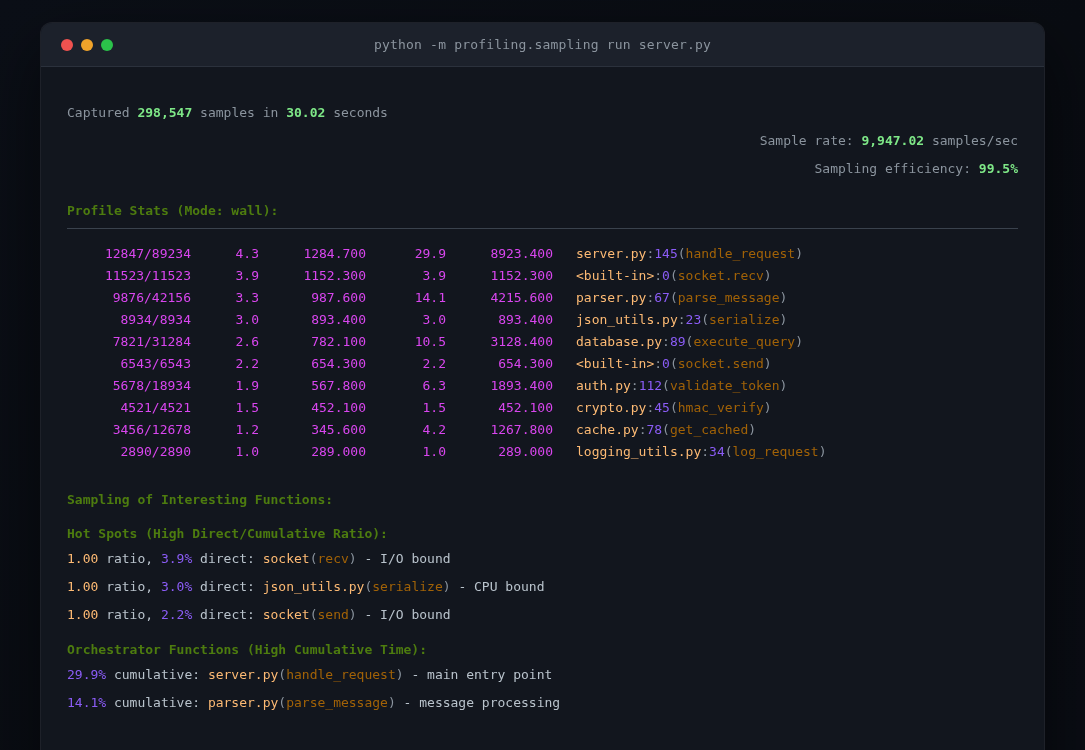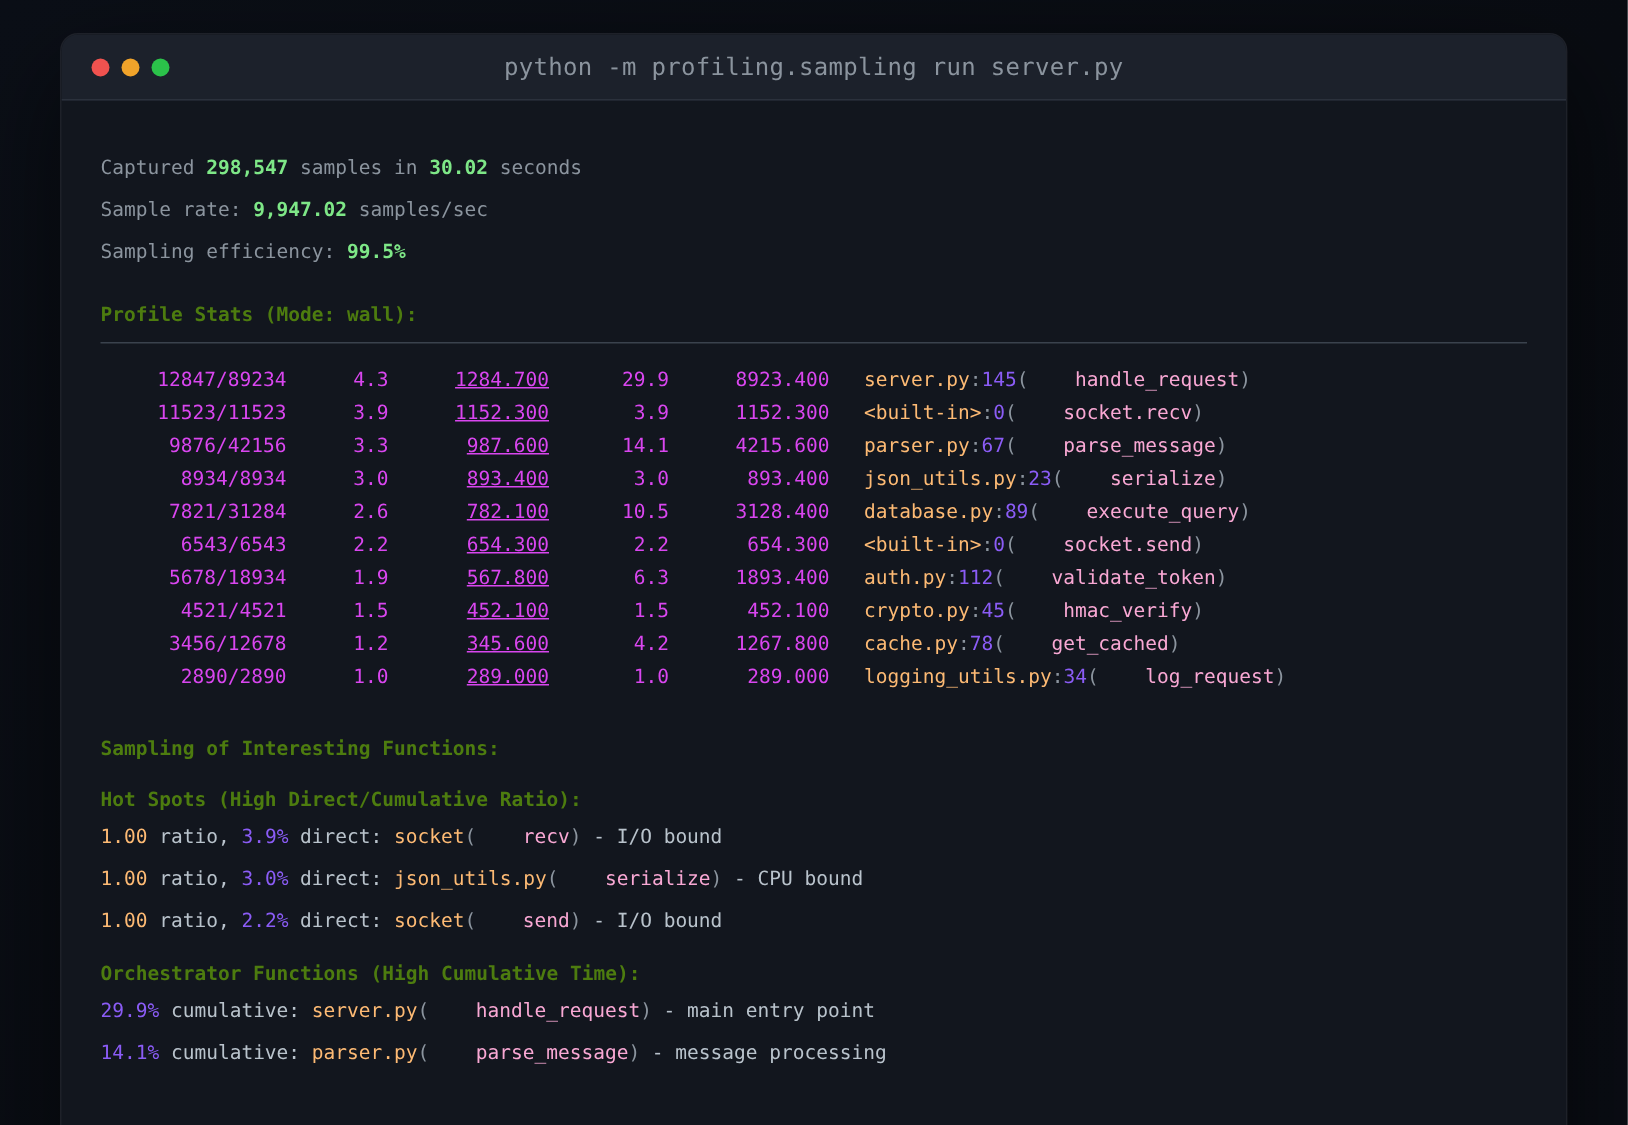--- a/index.html
+++ b/index.html
@@ -24,43 +24,43 @@
     display:flex; align-items:center; padding:0 20px;
     position:relative;
   }
   .dots { display:flex; gap:8px; z-index:2; }
   .dot { width:12px; height:12px; border-radius:50%; display:inline-block; cursor:default; }
   .dot.red { background:#f0524f; }
   .dot.yellow { background:#f0a32a; }
   .dot.green { background:#2bc24a; }
   .titlebar .title {
     position:absolute; left:0; right:0; text-align:center;
-    color:#8b949e; font-size:16px; letter-spacing:0.2px;
+    color:#8b949e; font-size:13px; letter-spacing:0.2px;
   }
   .content { padding:19px 26px 0 26px; }
   .line { height:22px; line-height:22px; white-space:nowrap; color:#8b949e; }
-  .mt6  { margin-top:6px; }
+  .mt6  { margin-top:6px;text-align:right; }
   .mt12 { margin-top:12px; }
   .mt13 { margin-top:13px; }
   .mt16 { margin-top:16px; }
   .mt20 { margin-top:20px; }
   .mt26 { margin-top:26px; }
   .green  { color:#fdba74; }
   .gbold  { color:#7ee787; font-weight:700; }
   .orange { color:#8b5cf6; }
   .blueh  { color:#4d7c0f; font-weight:700; }
-  .blue2  { color:#f9a8d4;margin-left:31px; }
+  .blue2  { color:#a16207; }
   .dim    { color:#8b949e; }
   .bright { color:#b9c3cc; }
   .val    { color:#d946ef; }
   .divider { border-bottom:1px solid #3a424d; margin-top:6px; }
   #profile-rows { margin-top:14px; }
   .trow { height:22px; line-height:22px; white-space:nowrap; }
   .col { display:inline-block; text-align:right; }
-  .c1 { width:124px; } .c2 { width:68px; } .c3 { width:107px;text-decoration:underline; }
+  .c1 { width:124px; } .c2 { width:68px; } .c3 { width:107px; }
   .c4 { width:80px; }  .c5 { width:107px; }
   .fname { margin-left:23px; }
   .srow { height:22px; line-height:22px; white-space:nowrap; margin-bottom:6px; color:#b9c3cc; }
   #hot-rows, #orch-rows { margin-top:3px; }
 </style>
 </head>
 <body>
 
 <div class="window">
   <div class="titlebar">

